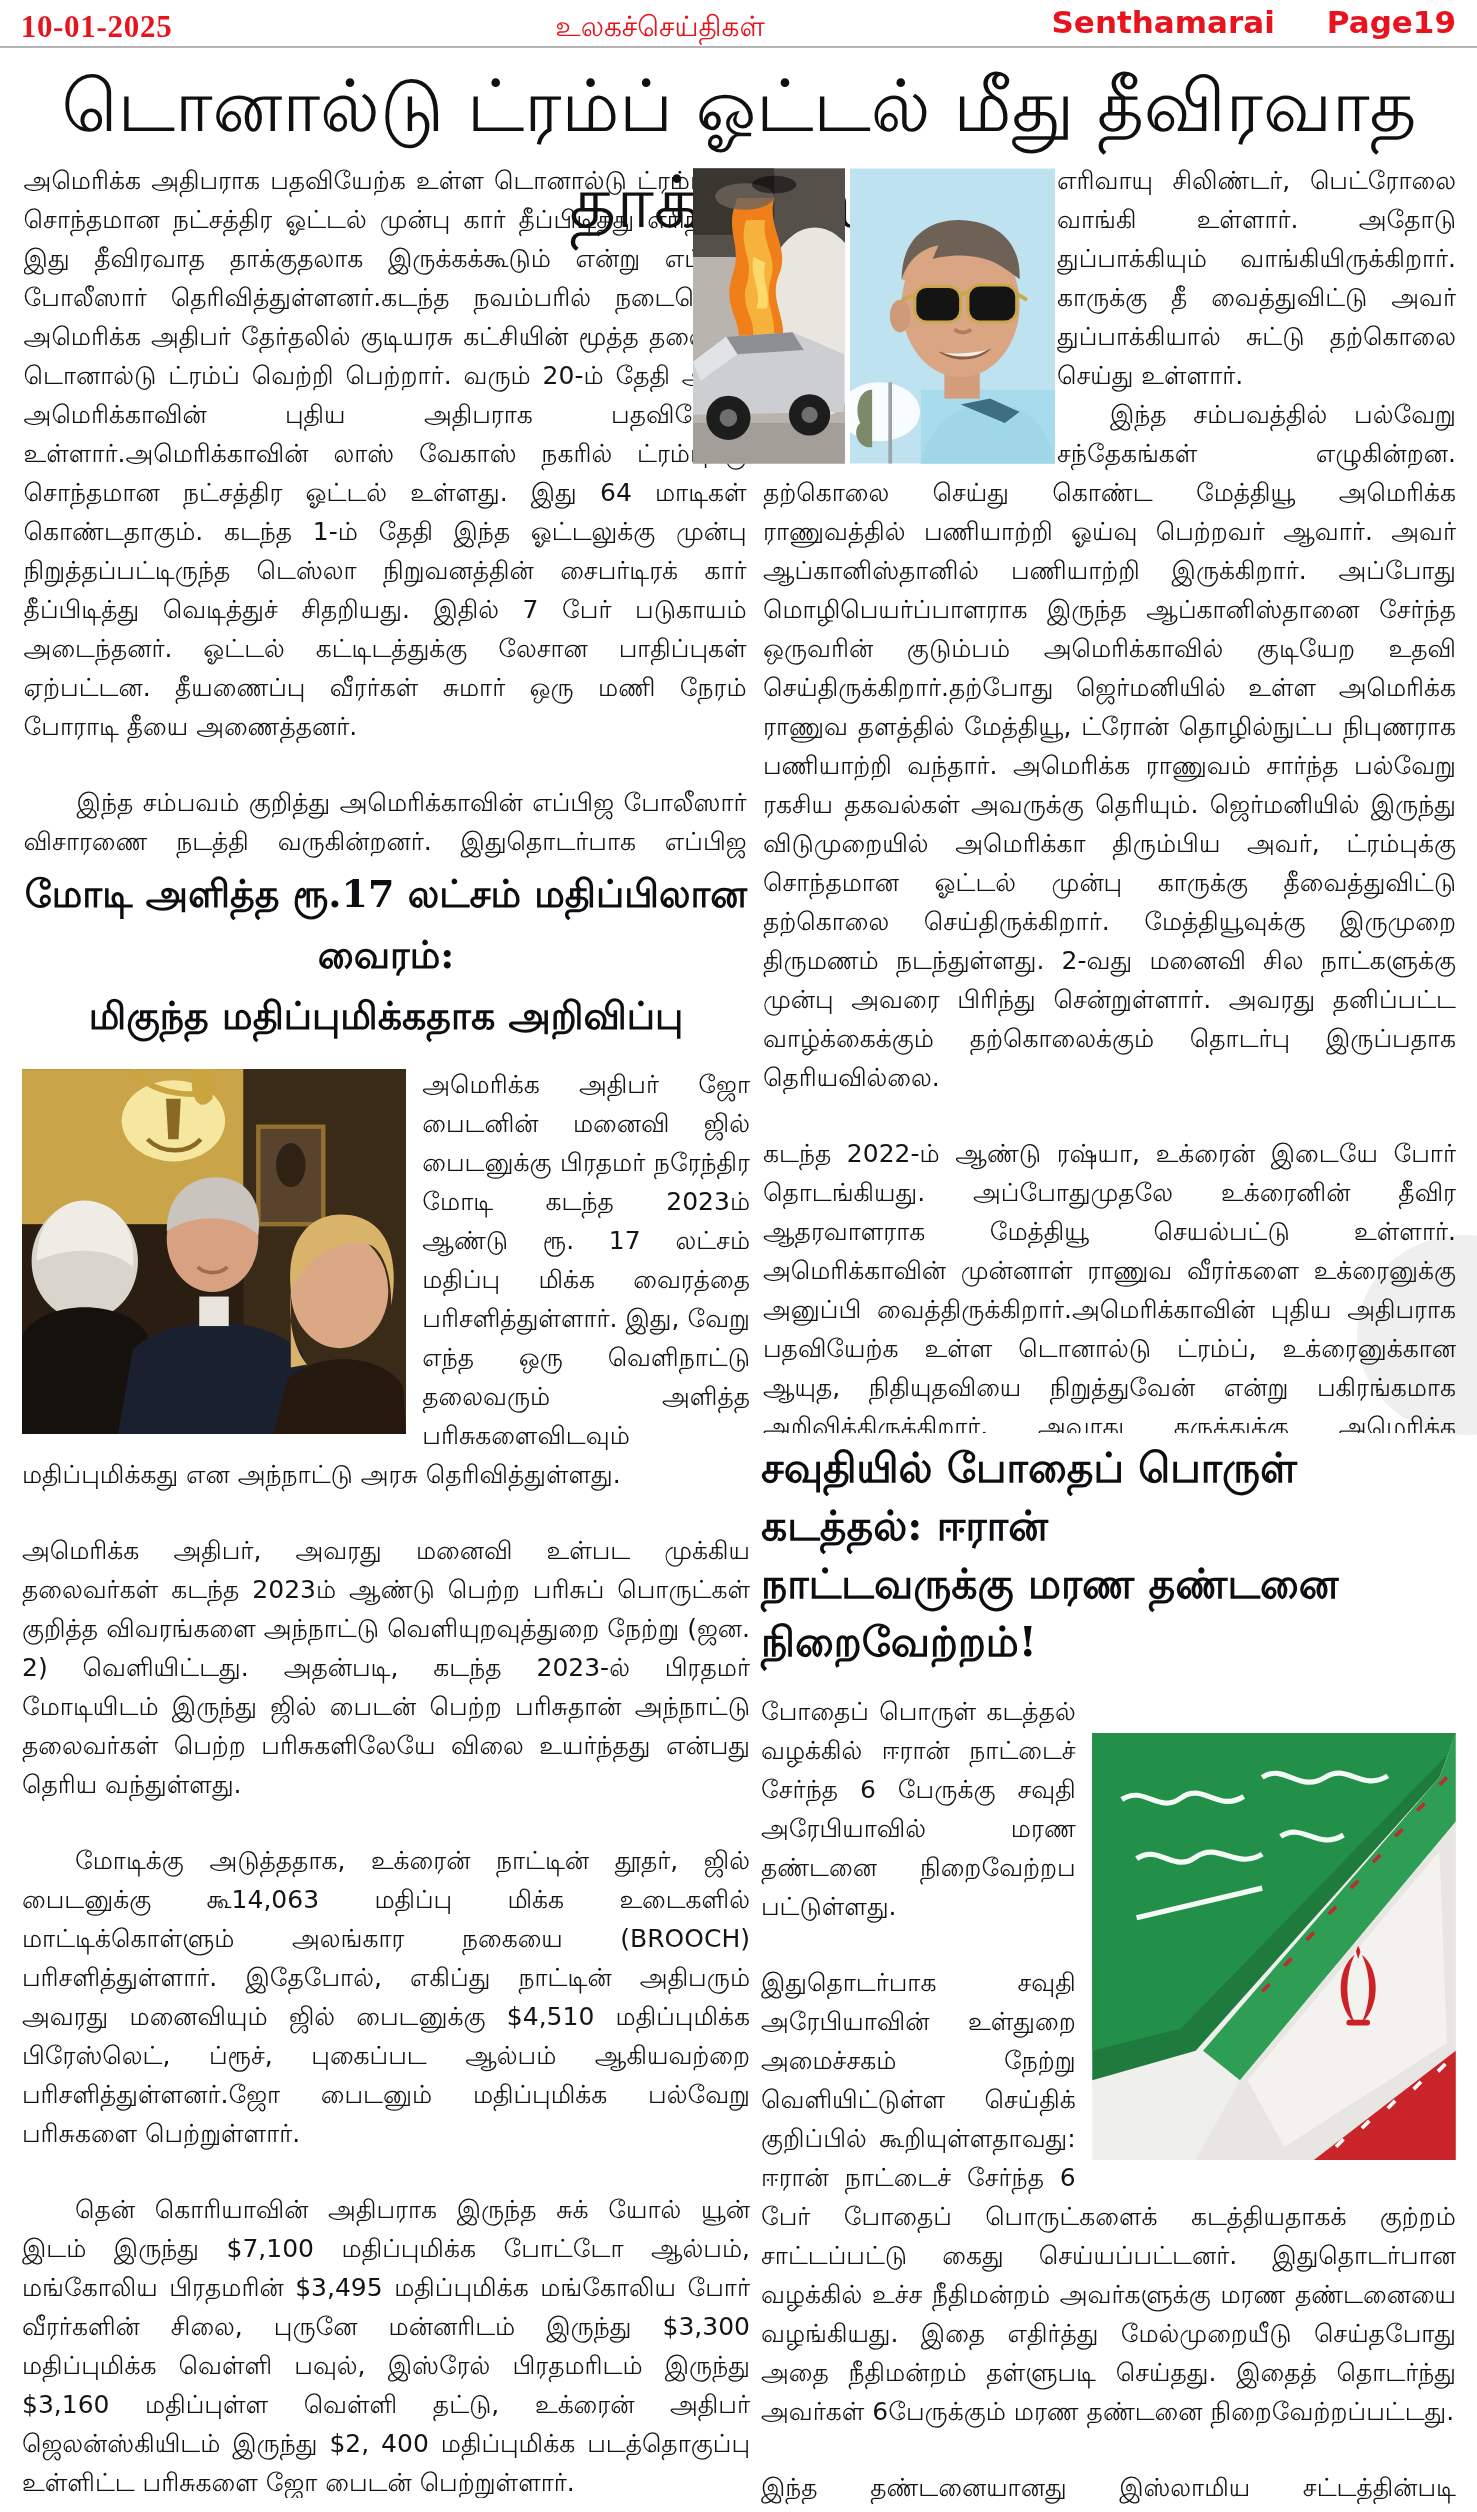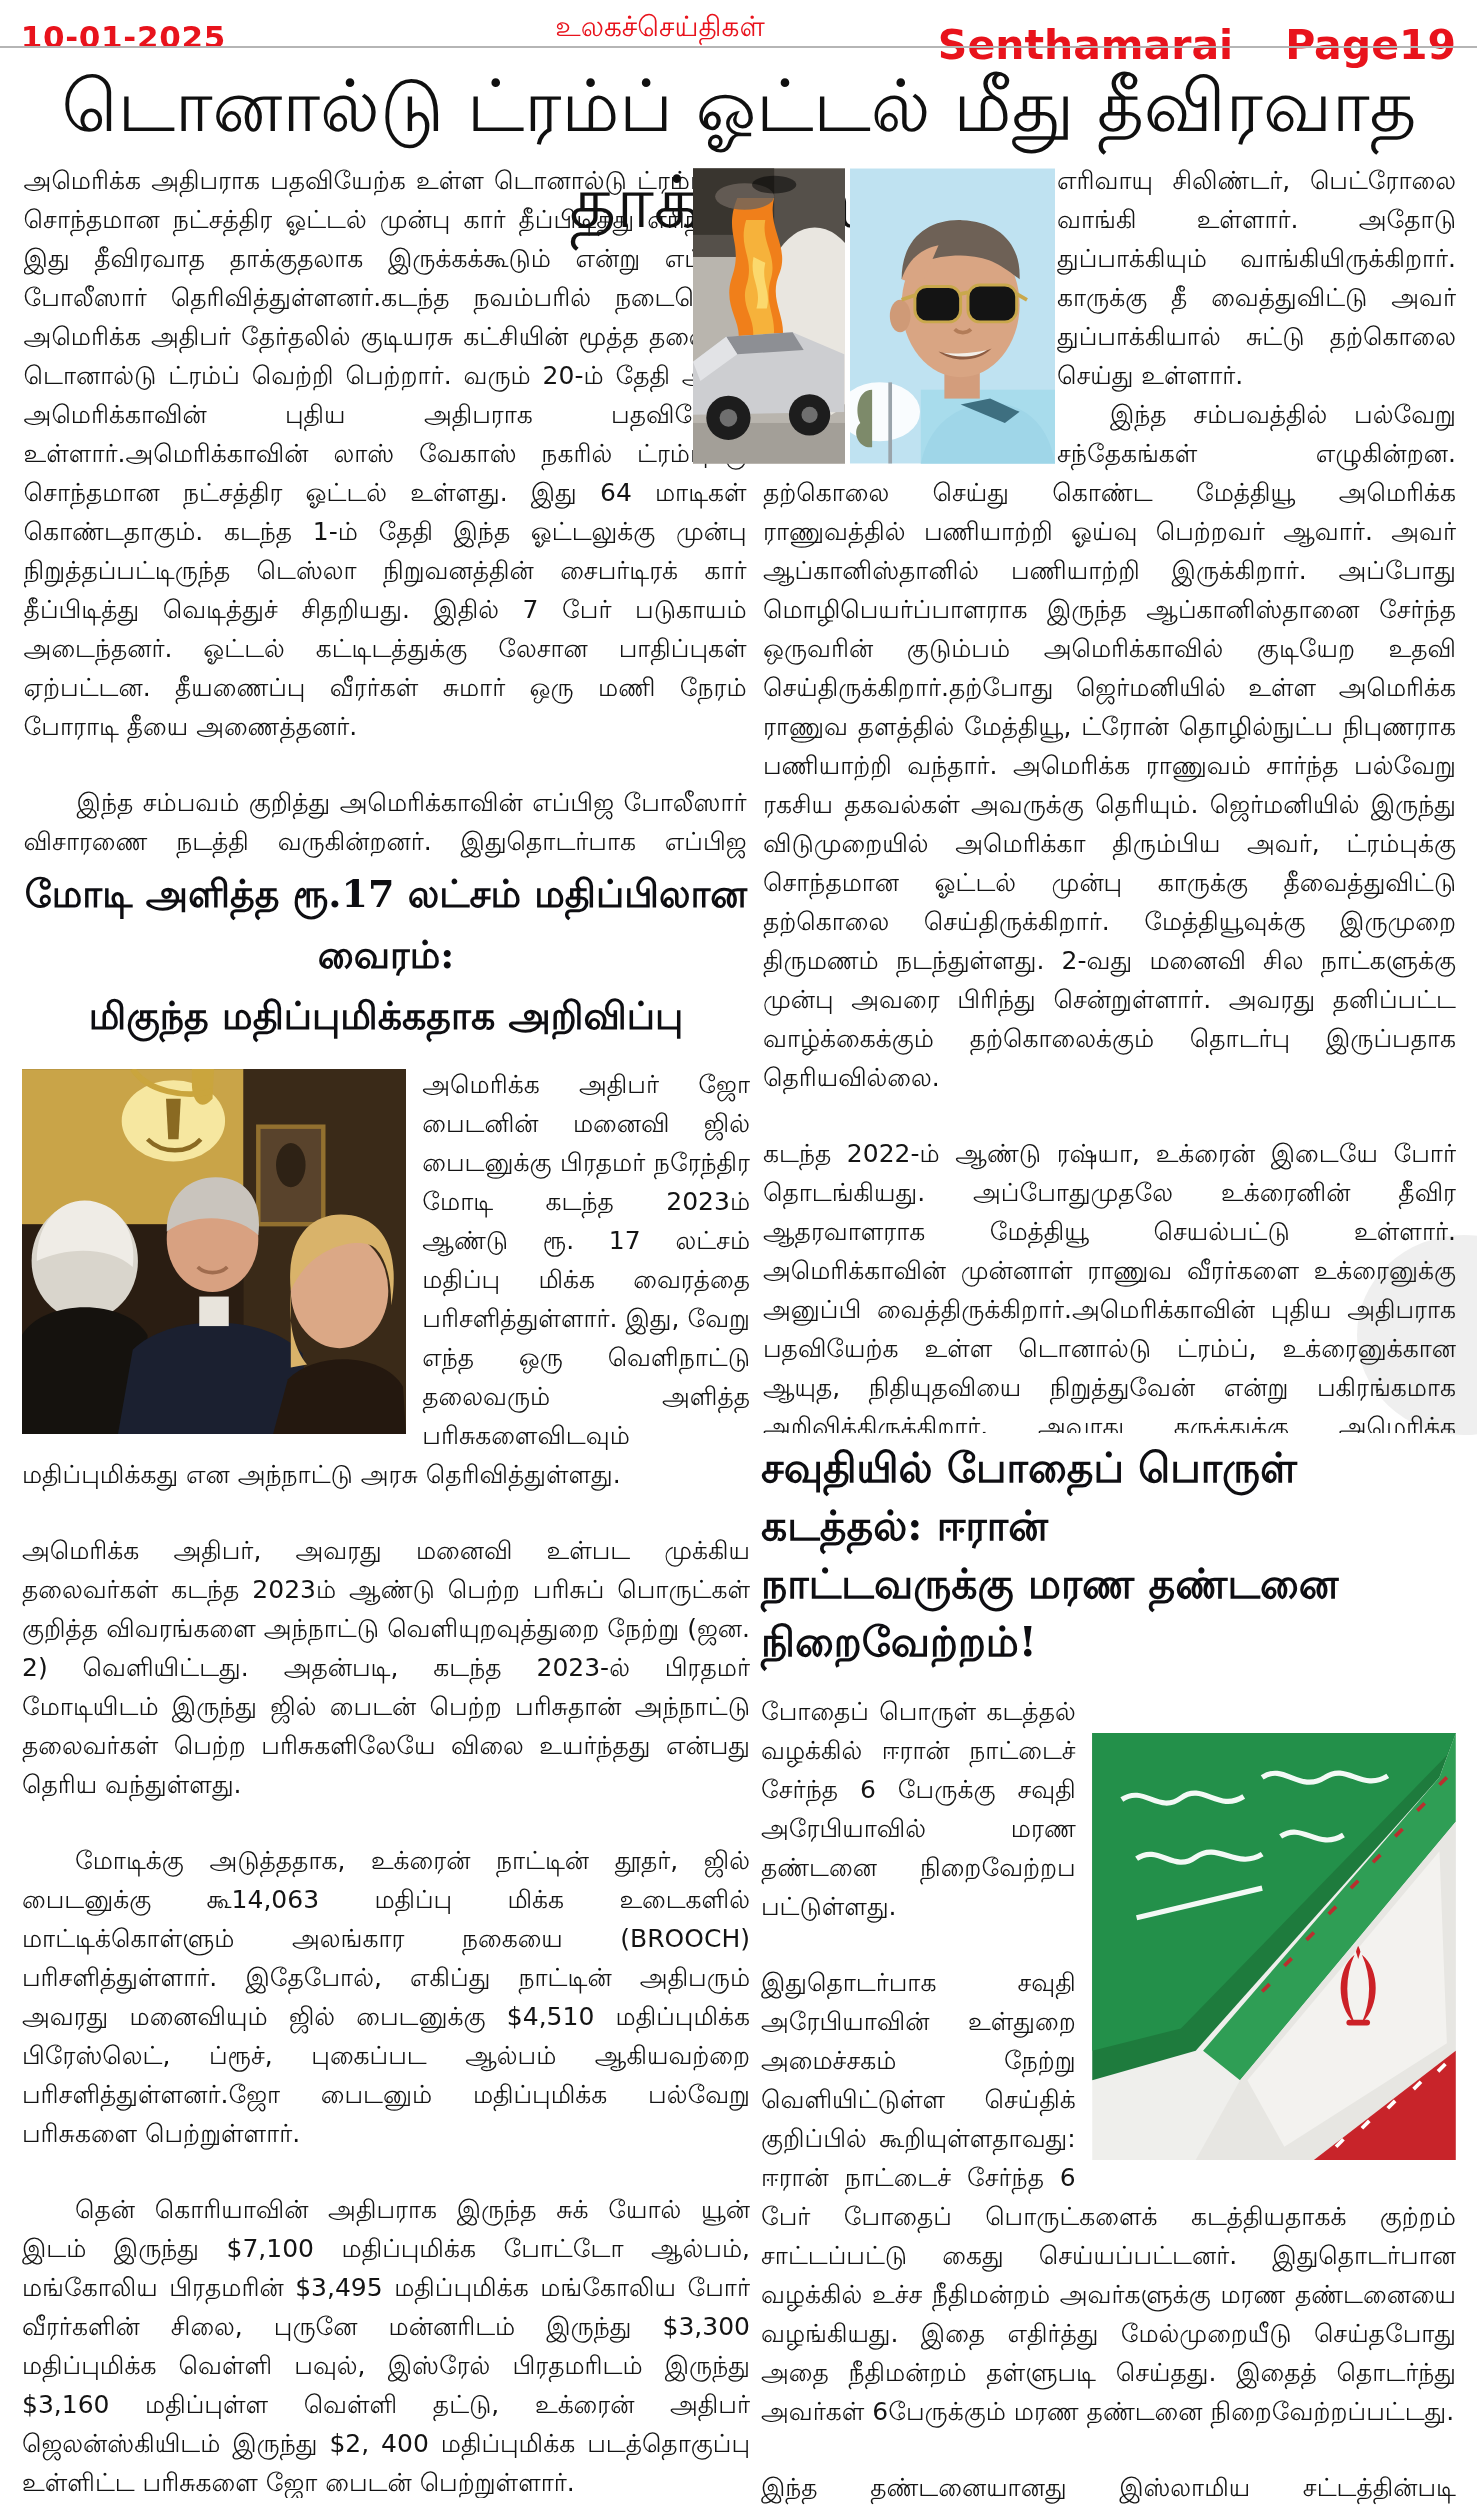--- a/index.html
+++ b/index.html
@@ -1,22 +1,22 @@
 <!DOCTYPE html>
 <html style="font-size:11.8px"><head>
 <meta charset="utf-8">
 <style>
   html,body{margin:0;padding:0;background:#ffffff;}
   body{width:1478px;height:2512px;position:relative;overflow:hidden;
        font-family:"DejaVu Sans",sans-serif;color:#161616;}
   .abs{position:absolute;}
   
-  .mast-date{left:20.7px;top:19px;font-size:31px;font-weight:bold;color:#e8131c;letter-spacing:0.7px;}
+  .mast-date{left:20.7px;top:9px;font-size:31px;font-weight:bold;color:#e8131c;letter-spacing:0.7px;font-family:Liberation Serif, serif;}
   .mast-section{left:0;top:10.3px;width:1320px;text-align:center;font-size:28px;color:#e8131c;}
-  .mast-right{right:22px;top:21px;font-size:41px;font-weight:bold;color:#e8131c;}
+  .mast-right{right:22px;top:4px;font-size:31px;font-weight:bold;color:#e8131c;}
   .mast-right span{margin-left:52px;}
   .rule{left:0;top:46px;width:1478px;height:2.2px;background:#b5b5b5;}
   
   .headline{left:0;top:58px;width:1478px;text-align:center;color:#101010;
             font-family:"DejaVu Serif",serif;font-size:72px;line-height:96px;font-weight:500;}
   
   .bodytext{font-size:25px;line-height:39px;text-align:justify;color:#141414;}
   .bodytext p{margin:0 0 0 0;}
   .bodytext p.gap{margin-top:37px;}
   .bodytext p.ind{text-indent:53px;}

